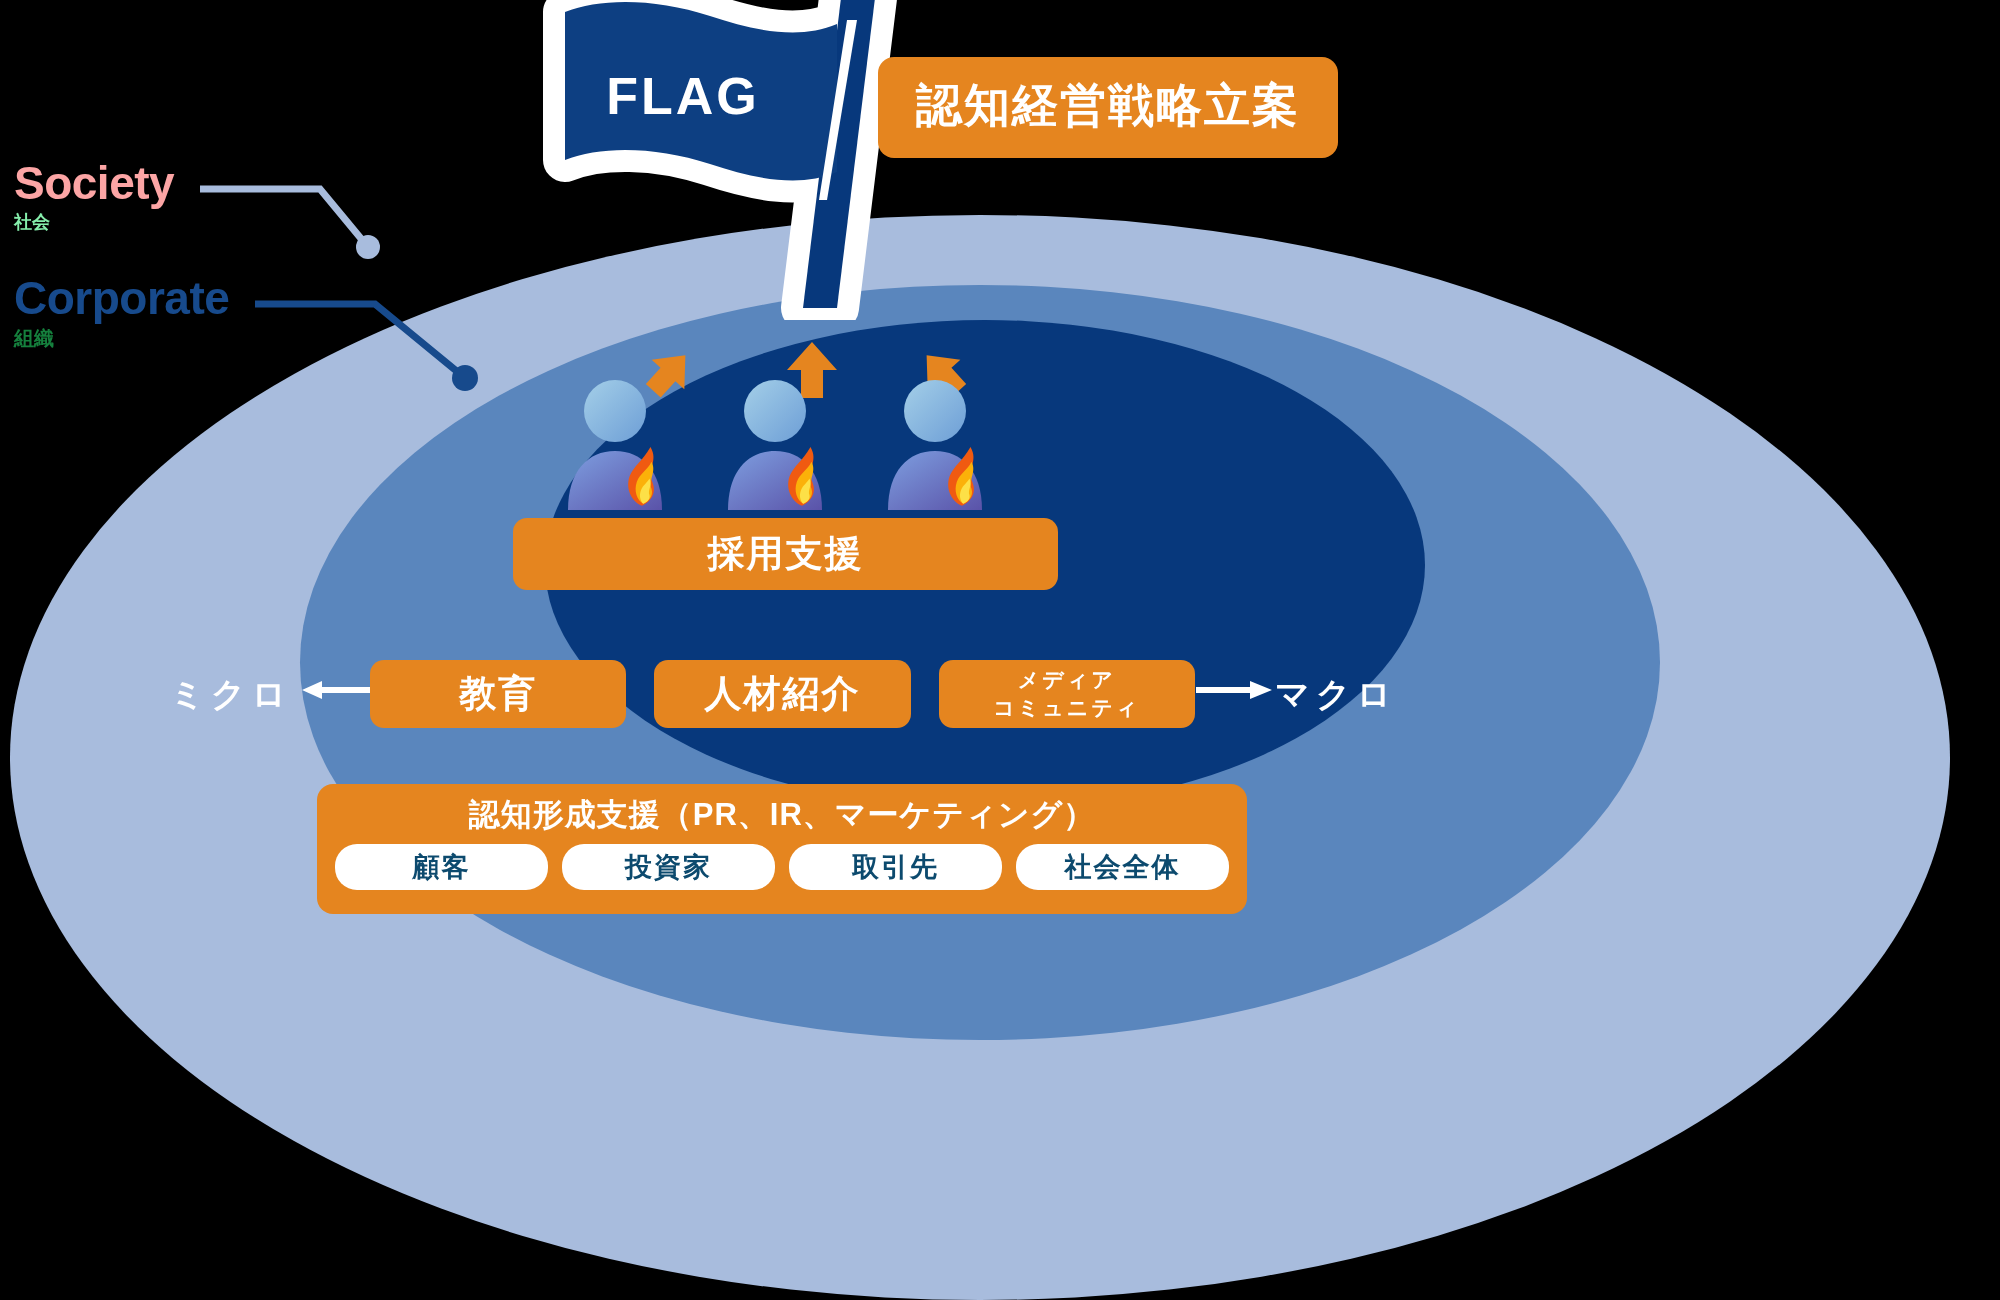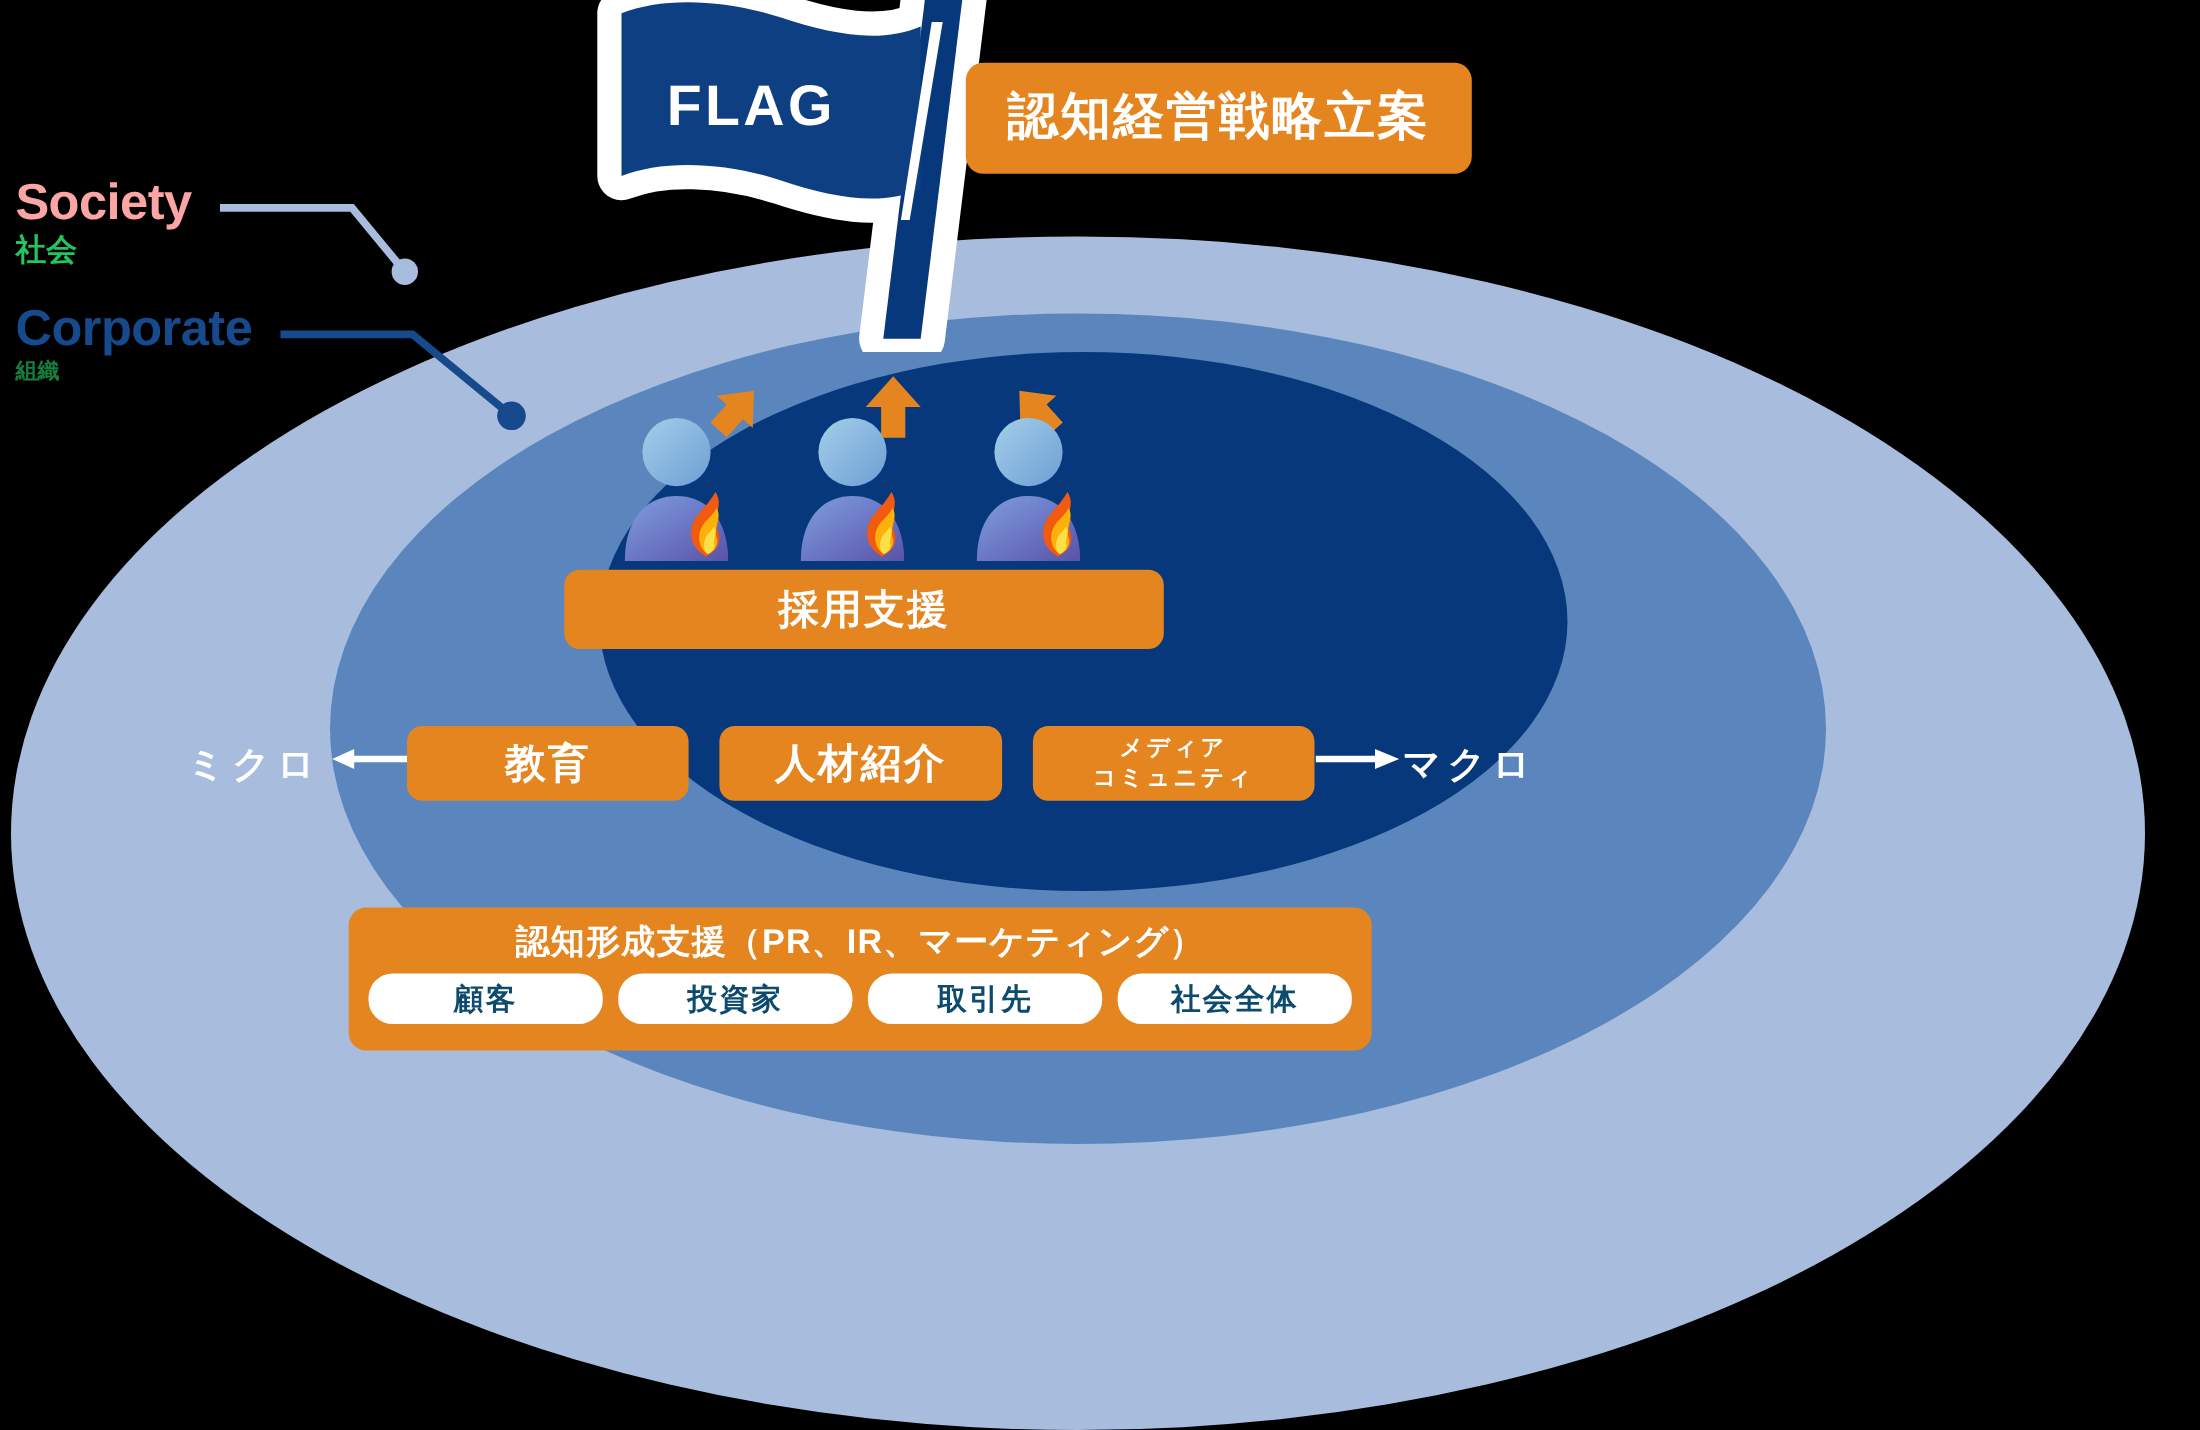--- a/index.html
+++ b/index.html
@@ -29,21 +29,21 @@
   
   .side-label { position: absolute; }
   .side-label .en {
     font-weight: bold; letter-spacing: -0.5px; line-height: 1;
   }
   .side-label .jp {
     font-weight: bold; line-height: 1; margin-top: 7px;
   }
   #label-society { left: 14px; top: 160px; }
   #label-society .en { font-size: 46px; color: #fca5a5; }
-  #label-society .jp { font-size: 28px; color: #22c55e; }
+  #label-society .jp { font-size: 18px; color: #86efac; }
   #label-corporate { left: 14px; top: 275px; }
   #label-corporate .en { font-size: 46px; color: #174a8c; }
   #label-corporate .jp { font-size: 20px; color: #15803d; }
 
   
   .leader { position: absolute; overflow: visible; }
   #leader-society { left: 200px; top: 175px; width: 250px; height: 110px; }
   #leader-corporate { left: 255px; top: 290px; width: 300px; height: 120px; }
 
   
@@ -97,21 +97,21 @@
     letter-spacing: 6px; top: 672px;
   }
   #axis-micro { left: 170px; }
   #axis-macro { left: 1275px; }
 
   #axis-arrow-left { position: absolute; left: 300px; top: 678px; width: 72px; height: 24px; }
   #axis-arrow-right { position: absolute; left: 1196px; top: 678px; width: 78px; height: 24px; }
 
   
   #panel-awareness {
-    position: absolute; left: 317px; top: 825px;
+    position: absolute; left: 317px; top: 784px;
     width: 930px; height: 130px;
     background: #e5851f; border-radius: 16px;
     padding: 14px 18px 32px 18px;
   }
   #panel-title {
     color: #fff; font-size: 31px; font-weight: bold; text-align: center;
     letter-spacing: 1px; line-height: 1.1; margin-bottom: 12px;
   }
   #panel-pills { display: flex; gap: 14px; }
   .wpill {

